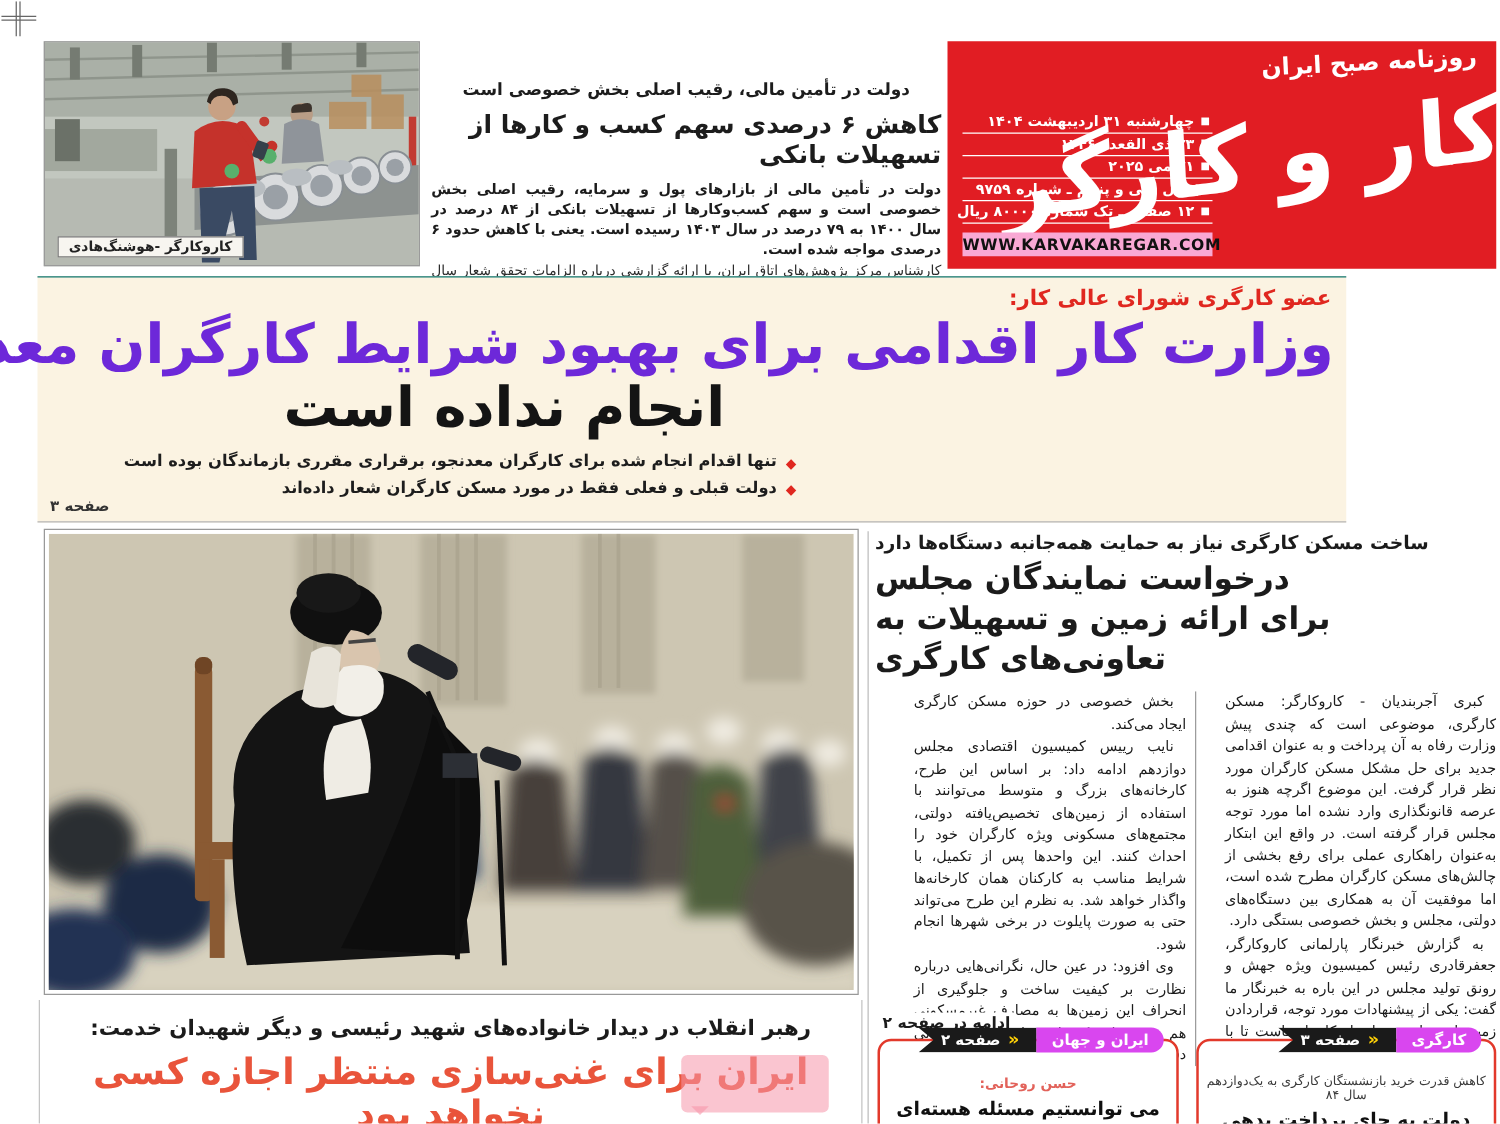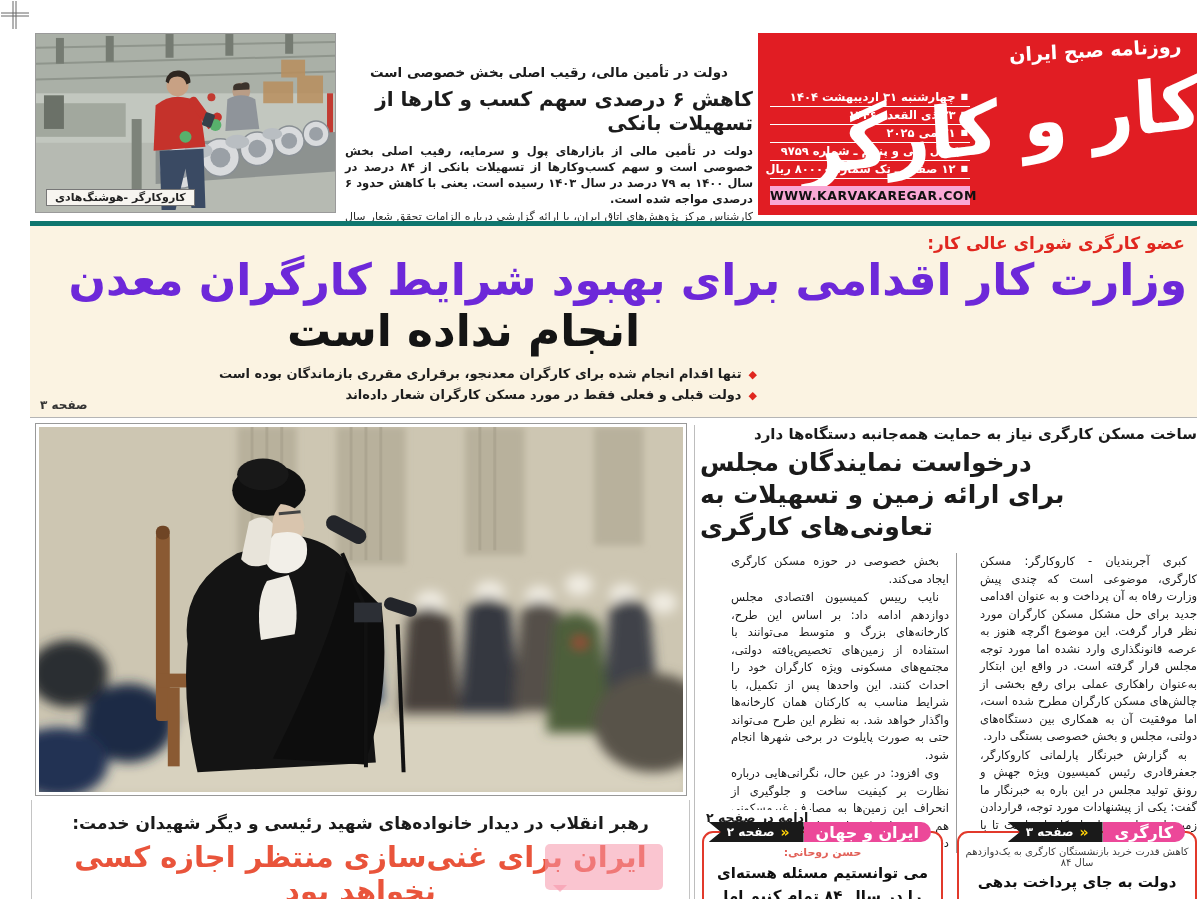--- a/index.html
+++ b/index.html
@@ -30,22 +30,22 @@
   .m-logo{position:absolute;top:34px;right:-6px;width:320px;text-align:center;font-size:72px;font-weight:900;
      transform:rotate(-7deg) skewX(-4deg);line-height:1.5;white-space:nowrap;}
   .m-dates{position:absolute;left:12px;bottom:36px;width:200px;direction:rtl;}
   .m-date-row{display:flex;align-items:center;gap:5px;border-bottom:1px solid #fff;padding:1px 2px 2px 2px;
      font-size:11.5px;font-weight:bold;white-space:nowrap;}
   .m-bullet{font-size:8px;line-height:1;}
   .m-site{position:absolute;left:12px;bottom:10px;width:200px;background:#f9a8d4;color:#111;text-align:left;
      font-size:12.5px;font-weight:bold;padding:2px 0;letter-spacing:.5px;direction:ltr;}
 
   
-  .leadstory{position:absolute;left:30px;top:221px;width:1167px;height:197px;background:#fbf3e2;
-     border-top:5px solid #0f766e;border-bottom:1px solid #b5b5b5;direction:rtl;}
+  .leadstory{position:absolute;left:30px;top:221px;width:1047px;height:197px;background:#fbf3e2;
+     border-top:1px solid #0f766e;border-bottom:1px solid #b5b5b5;direction:rtl;}
   .leadstory .kicker{color:#e0271f;font-size:17px;font-weight:900;text-align:right;padding:7px 12px 0 0;}
   .leadstory .h1a{font-size:44px;font-weight:900;color:#6d28d9;text-align:right;padding:2px 10px 0 0;
      letter-spacing:-1px;line-height:1.15;white-space:nowrap;}
   .leadstory .h1b{font-size:44px;font-weight:900;color:#141414;text-align:center;letter-spacing:-1px;
      line-height:1.15;transform:translateX(-150px);}
   .leadstory .bullets{margin:8px 440px 0 0;}
   .bullet-line{display:flex;align-items:center;gap:7px;font-size:13px;font-weight:bold;color:#1d1d1d;line-height:1.6;justify-content:flex-start;}
   .bullet-line .dia{color:#e0271f;font-size:11px;}
   .leadstory .pageref{position:absolute;left:10px;bottom:5px;font-size:12px;font-weight:bold;color:#333;}
 
@@ -60,41 +60,41 @@
   .photostory{position:absolute;left:31px;top:800px;width:659px;height:99px;direction:rtl;
      border-left:1px solid #c4c4c4;border-right:1px solid #c4c4c4;}
   .photostory .kicker{text-align:center;font-size:17px;font-weight:bold;color:#1b1b1b;margin-top:13px;}
   .photostory .headline{text-align:center;font-size:29px;font-weight:900;color:#e9543b;margin-top:7px;letter-spacing:-.5px;}
   .highlight{position:absolute;left:513px;top:44px;width:118px;height:46px;background:rgba(246,150,170,.55);border-radius:5px;}
   .highlight:after{content:"";position:absolute;left:8px;bottom:-9px;border:7px solid transparent;
      border-top-color:rgba(246,150,170,.6);}
 
   
   .housing{position:absolute;left:700px;top:425px;width:497px;direction:rtl;color:#1b1b1b;}
-  .housing .kicker{text-align:right;font-size:15px;font-weight:bold;margin-bottom:4px;}
+  .housing .kicker{text-align:left;font-size:15px;font-weight:bold;margin-bottom:4px;}
   .housing .h2a,.housing .h2b{text-align:left;font-size:25px;font-weight:900;line-height:1.28;letter-spacing:-.5px;}
   .housing .cols{display:flex;margin-top:10px;height:300px;overflow:hidden;}
   .housing .col{width:241px;font-size:11.5px;line-height:17.5px;text-align:justify;overflow:hidden;}
   .housing .col p{margin:0 0 1px 16px;text-indent:10px;}
   .housing .col1{padding-left:7px;border-left:1px solid #9c9c9c;}
   .housing .col2{padding-right:7px;}
   .housing .cont{position:absolute;left:2px;top:385px;background:#fff;font-size:12.5px;font-weight:900;padding:0 4px;}
 
   
   .teaser{position:absolute;border:2px solid #e2392b;border-radius:11px;background:#fff;direction:rtl;height:86px;}
   .teaser-right{left:957px;top:831px;width:240px;}
   .teaser-left{left:702px;top:831px;width:241px;}
   .tab{position:absolute;top:-11px;right:10px;display:flex;direction:rtl;height:20px;align-items:stretch;
      filter:drop-shadow(0 0 0 transparent);}
-  .tab-section{background:#ec4899;color:#fff;font-size:16px;font-weight:bold;display:flex;align-items:center;
+  .tab-section{background:#d946ef;color:#fff;font-size:12px;font-weight:bold;display:flex;align-items:center;
      padding:0 12px;border-radius:0 10px 10px 0;}
   .tab-page{background:#1a1a1a;color:#fff;font-size:12px;font-weight:bold;display:flex;align-items:center;gap:6px;
      padding:0 14px 0 18px;clip-path:polygon(0 0,100% 0,100% 100%,0 100%,12px 50%);}
   .tab-page .chev{color:#ffd108;font-weight:900;font-size:14px;line-height:1;}
-  .teaser .kicker{text-align:center;font-size:10px;color:#3a3a3a;margin-top:13px;}
+  .teaser .kicker{text-align:center;font-size:10px;color:#3a3a3a;margin-top:27px;}
   .teaser-left .kicker{color:#e2625a;font-size:11px;font-weight:bold;}
   .teaser .headline{text-align:center;font-size:15px;font-weight:900;color:#101010;line-height:1.5;margin-top:3px;padding:0 6px;}
 </style>
 </head>
 <body>
 
 <div id="page">
 
   <svg class="cropmark" width="30" height="30">
     <line x1="0" y1="12" x2="28" y2="12" stroke="#666" stroke-width="1"></line>

